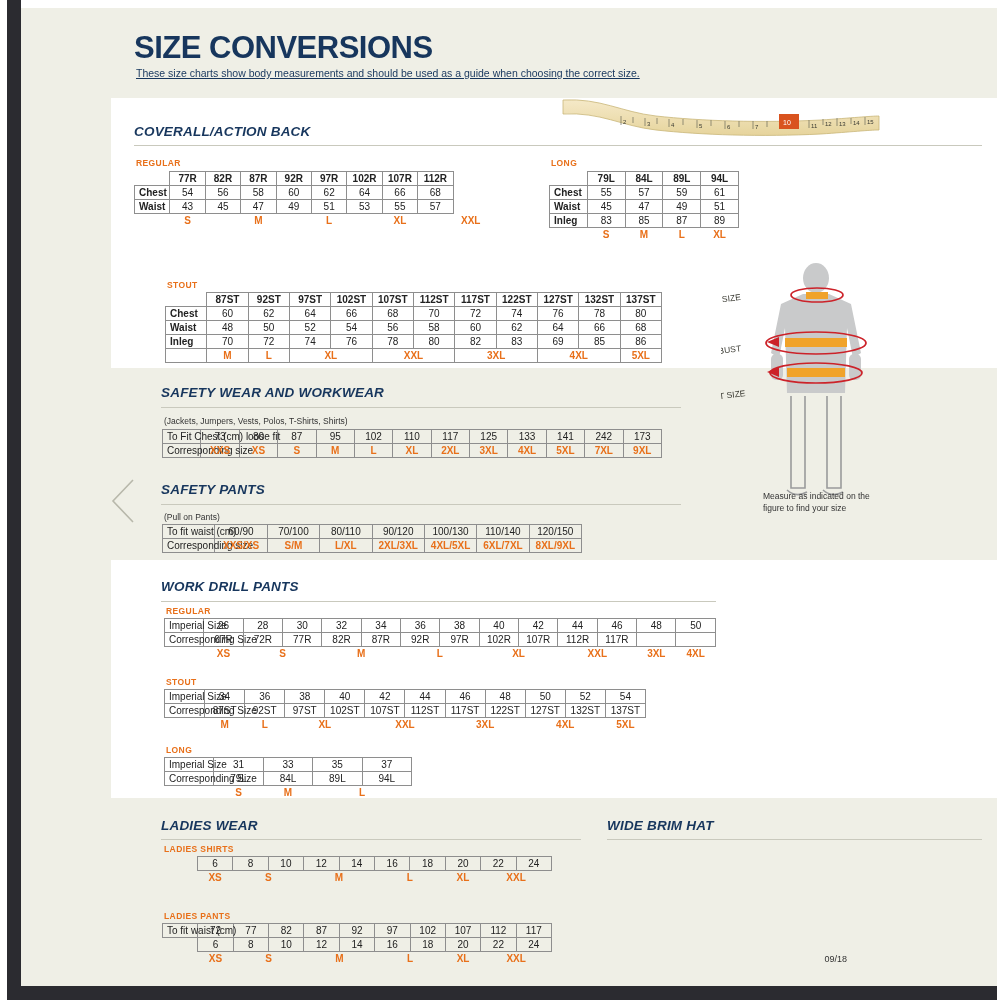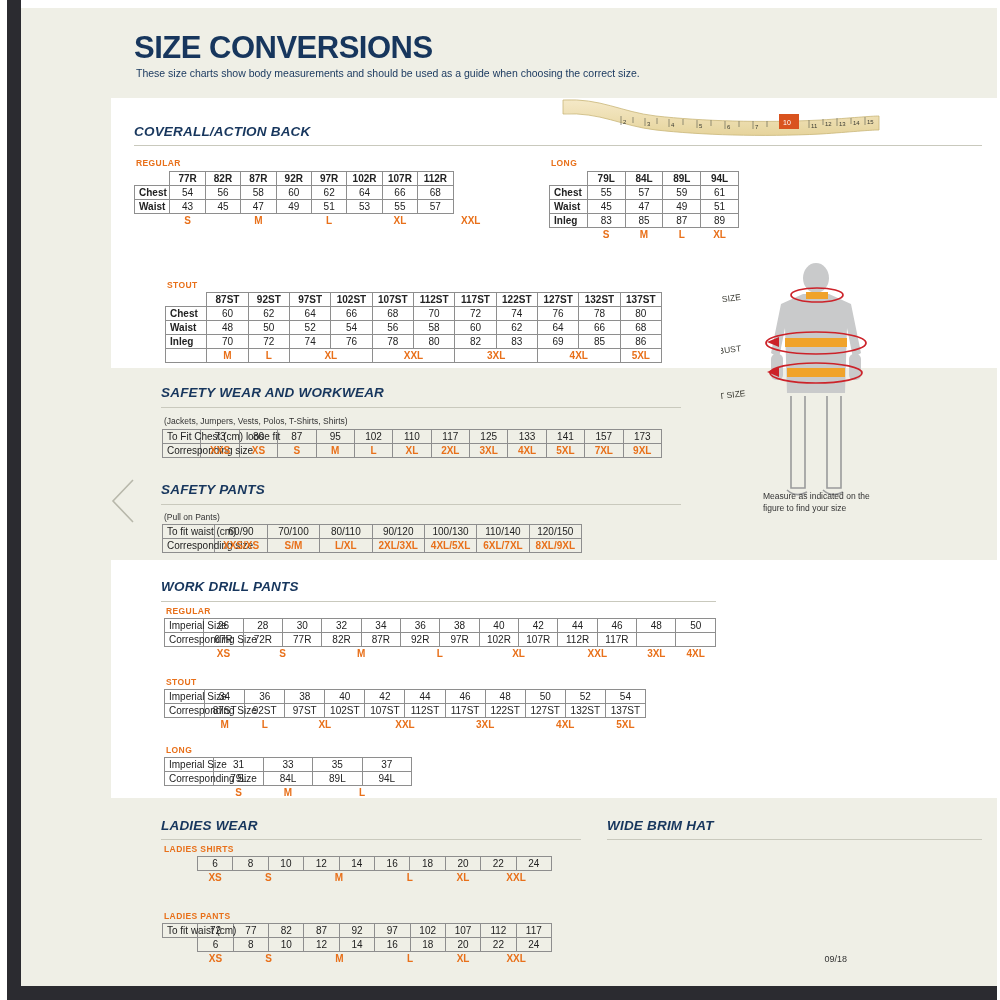--- a/index.html
+++ b/index.html
@@ -30,21 +30,21 @@
   .beige-band { position:absolute; background:#efefe6; }
 
   .title-band { position:absolute; left:0; top:0; width:976px; height:90px; background:#efefe6; }
   h1.title {
     position:absolute; left:113px; top:22px; margin:0;
     font-size:31px; font-weight:bold; color:#17365d;
     letter-spacing:-0.5px;
   }
   .subtitle {
     position:absolute; left:115px; top:59px;
-    font-size:10.5px; color:#17365d;
+    font-size:10.5px; color:#17365d;text-decoration:underline;
   }
 
   .section-h {
     position:absolute; font-size:13.5px; font-weight:bold; color:#17365d;
     letter-spacing:0.2px;
     font-style:italic;
   }
   .grp-label {
     position:absolute; font-size:8.5px; font-weight:bold; color:#e8701a;
     letter-spacing:0.4px;
@@ -377,21 +377,21 @@
             <td>73</td>
             <td>80</td>
             <td>87</td>
             <td>95</td>
             <td>102</td>
             <td>110</td>
             <td>117</td>
             <td>125</td>
             <td>133</td>
             <td>141</td>
-            <td>157</td>
+            <td>242</td>
             <td>173</td>
           </tr>
           <tr class="corr">
             <td class="lbl-n" style="color: rgb(34, 34, 34); font-weight: normal;">Corresponding size</td>
             <td>XXS</td>
             <td>XS</td>
             <td>S</td>
             <td>M</td>
             <td>L</td>
             <td>XL</td>

